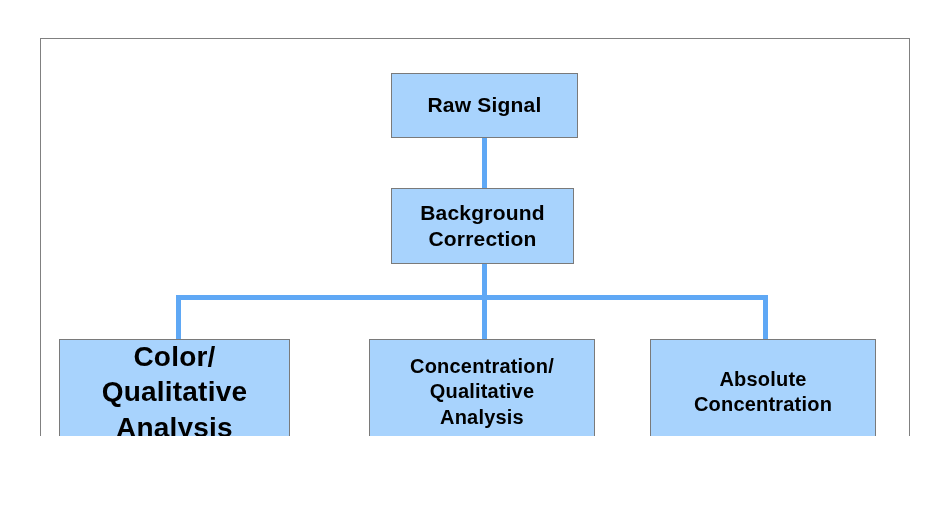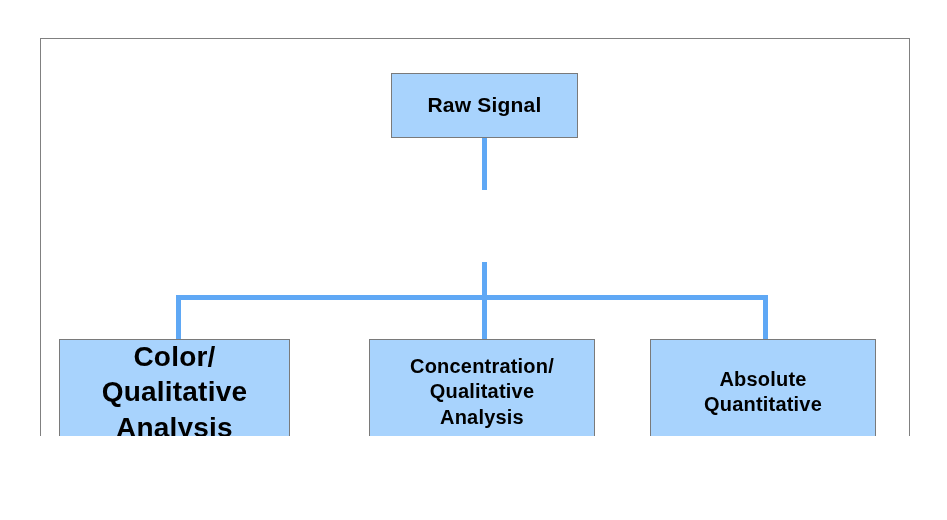--- a/index.html
+++ b/index.html
@@ -97,31 +97,35 @@
   <div class="connector h" id="conn-bus"></div>
 
   <div class="connector v" id="conn-branch-left"></div>
 
   <div class="connector v" id="conn-branch-right"></div>
 
   <div class="node" id="node-raw-signal">
     <span class="node-label">Raw Signal</span>
   </div>
 
+  <div class="node" id="node-background-correction">
+    <span class="node-label">Background
+Correction</span>
+  </div>
 
   <div class="node" id="node-color-qualitative">
     <span class="node-label">Color/
 Qualitative
 Analysis</span>
   </div>
 
   <div class="node" id="node-concentration-quantitative">
     <span class="node-label">Concentration/
 Qualitative
 Analysis</span>
   </div>
 
   <div class="node" id="node-absolute-measurements">
     <span class="node-label">Absolute
-Quantitative</span>
+Concentration</span>
   </div>
 
 </div>
 
 </body></html>

